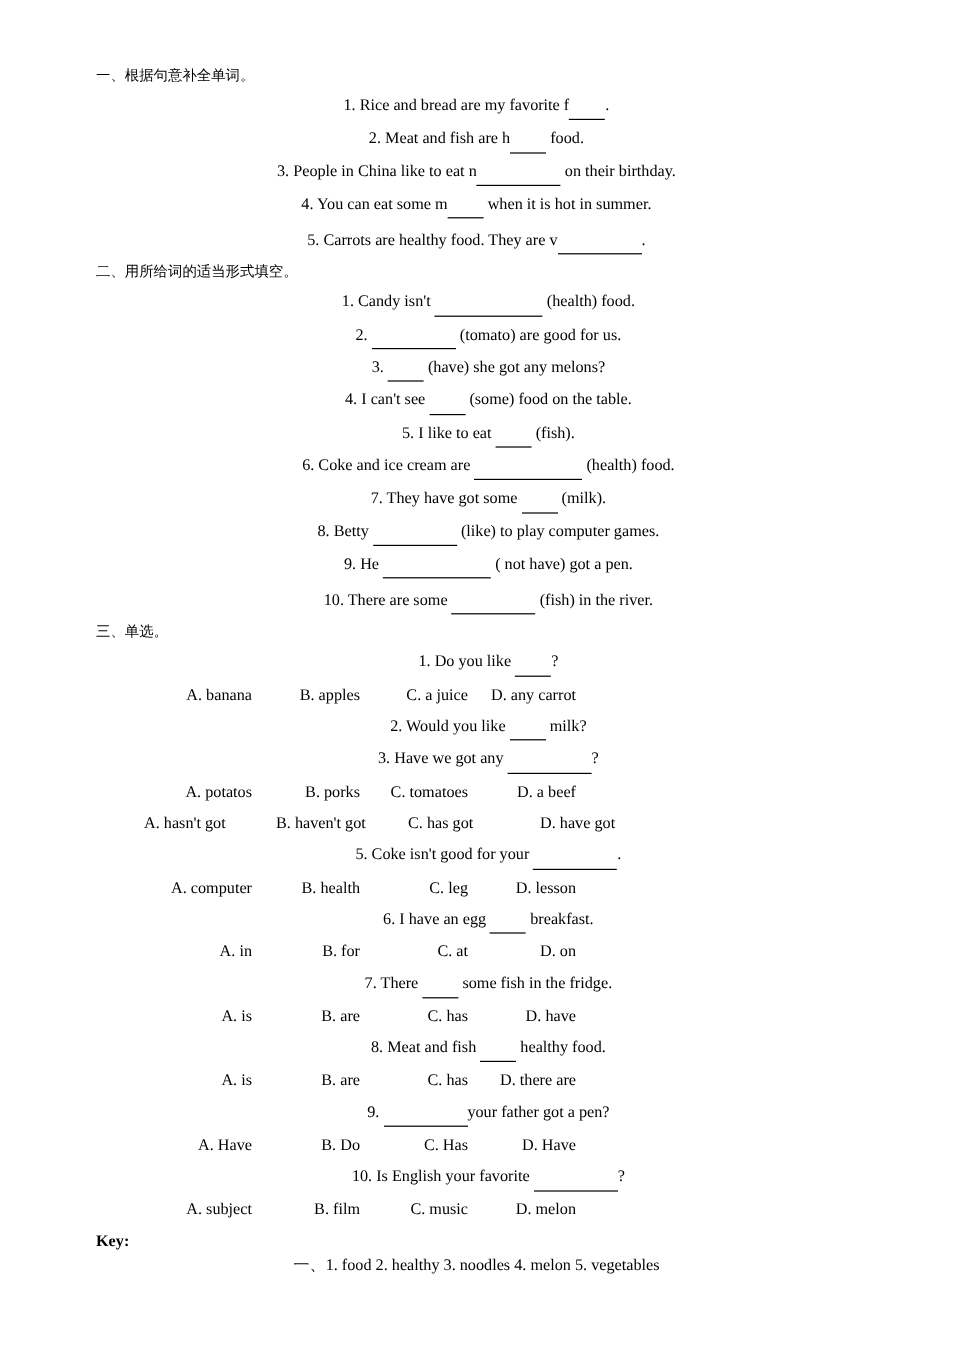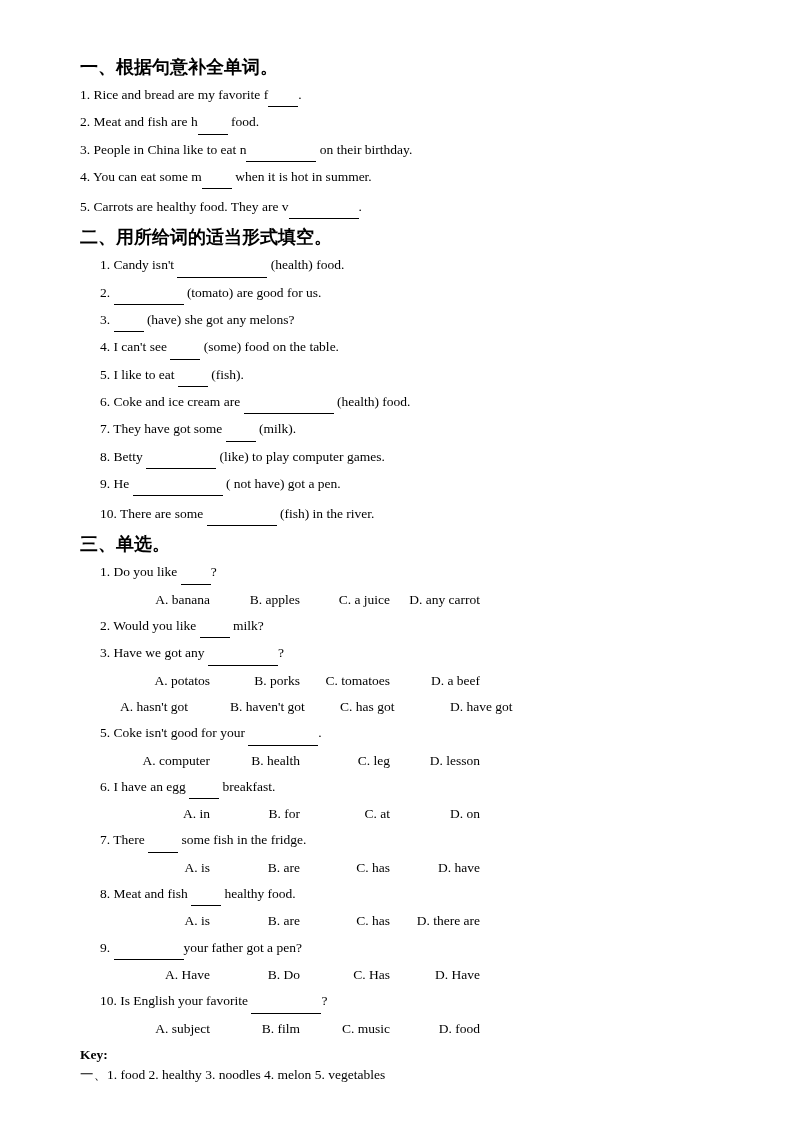--- a/index.html
+++ b/index.html
@@ -16,27 +16,28 @@
       min-height: 1123px;
       position: relative;
     }
     .page {
       width: 794px;
       min-height: 1123px;
       padding: 55px 80px 60px 80px;
       position: relative;
     }
     .section-title {
-      font-weight: bold;
+      font-weight: normal;
       margin-bottom: 4px;
-      font-size: 18px;
+      font-size: 12px;
     }
     .question-block {
       margin-bottom: 3px;
       line-height: 1.8;
+      text-align: center;
     }
     .blank {
       display: inline-block;
       border-bottom: 1px solid #000;
       min-width: 60px;
       vertical-align: bottom;
     }
     .blank-short {
       min-width: 30px;
     }
@@ -135,21 +136,21 @@
     <span class="choice-item">A. is</span><span class="choice-item">B. are</span><span class="choice-item">C. has</span><span class="choice-item">D. there are</span>
   </div>
 
   <div class="question-block indent">9.  <span class="blank blank-medium"></span>your father got a pen?</div>
   <div class="choice-line">
     <span class="choice-item">A. Have</span><span class="choice-item">B. Do</span><span class="choice-item">C. Has</span><span class="choice-item">D. Have</span>
   </div>
 
   <div class="question-block indent">10. Is English your favorite <span class="blank blank-medium"></span>?</div>
   <div class="choice-line">
-    <span class="choice-item">A. subject</span><span class="choice-item">B. film</span><span class="choice-item">C. music</span><span class="choice-item">D. food</span>
+    <span class="choice-item">A. subject</span><span class="choice-item">B. film</span><span class="choice-item">C. music</span><span class="choice-item">D. melon</span>
   </div>
 
   <div class="key-section section-gap">
     <span class="key-title">Key:</span>
     <div class="question-block">一、1. food    2. healthy    3. noodles    4. melon    5. vegetables</div>
     
     
     
   </div>
 

